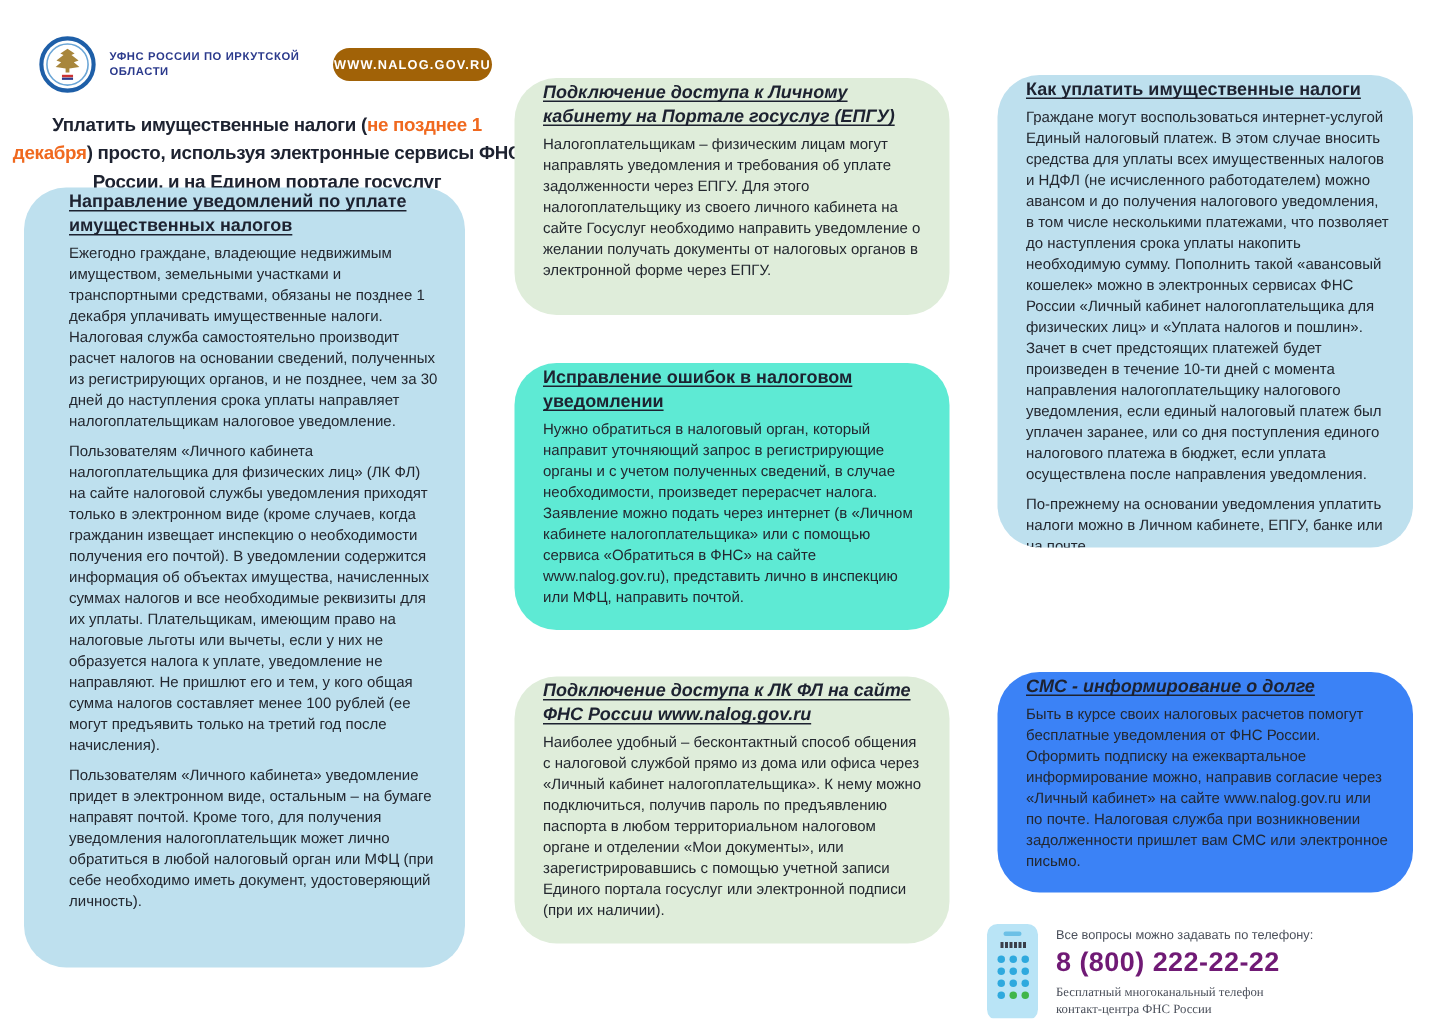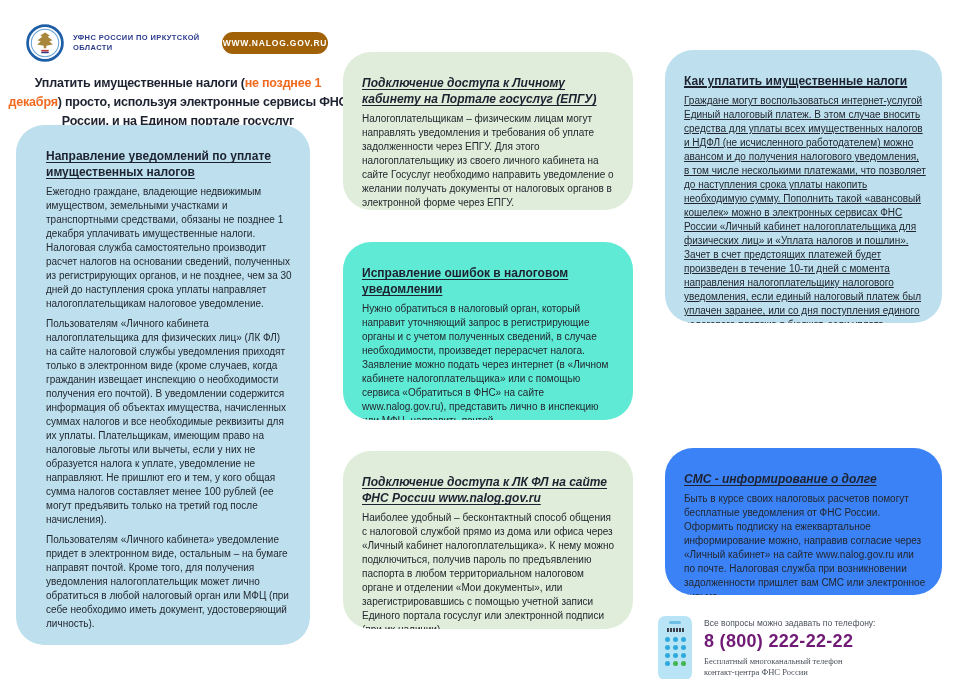--- a/index.html
+++ b/index.html
@@ -16,37 +16,37 @@
     background:#a16207;color:#ffffff;font-size:8.5px;font-weight:bold;letter-spacing:.8px;
     display:flex;align-items:center;justify-content:center;cursor:pointer;
   }
   .main-title{
     position:absolute;left:8px;top:74px;width:340px;margin:0;
     font-size:12.5px;line-height:1.5;font-weight:bold;text-align:center;
     color:#1d2230;letter-spacing:-.2px;
   }
   .main-title .hl{color:#f0691f;}
   
-  .card{position:absolute;border-radius:28px;box-sizing:border-box;overflow:hidden;padding:23px 16px 12px 19px;}
+  .card{position:absolute;border-radius:28px;box-sizing:border-box;overflow:hidden;padding:1px 16px 12px 19px;}
   .card.blue{background:#bee0ee;}
   .card.green{background:#dfedda;}
   .card.orange{background:#5eead4;}
   .card.pink{background:#3b82f6;}
   .card h2{
     margin:0 0 5px 0;font-size:12px;line-height:1.35;font-weight:bold;color:#1d2230;
     text-decoration:underline;text-underline-offset:2px;
   }
   .card h2.it{font-style:italic;}
   .card p{margin:0 0 6px 0;font-size:10px;line-height:1.4;color:#23272f;}
   .card p:last-child{margin-bottom:0;}
   #card-notifications{left:16px;top:125px;width:294px;height:520px;padding-left:30px;}
   #card-epgu{left:343px;top:52px;width:290px;height:158px;}
   #card-errors{left:343px;top:242px;width:290px;height:178px;}
   #card-lkfl{left:343px;top:451px;width:290px;height:178px;}
-  #card-howtopay{left:665px;top:50px;width:277px;height:273px;text-decoration:underline;}
+  #card-howtopay{left:665px;top:50px;width:277px;height:315px;}
   #card-sms{left:665px;top:448px;width:277px;height:147px;}
   
   .phone-block{position:absolute;left:658px;top:600px;width:284px;display:flex;gap:12px;margin-top:16px;}
   .phone-icon{
     width:34px;height:64px;border-radius:7px;background:#b9e4f6;flex:0 0 auto;
     display:flex;flex-direction:column;align-items:center;padding-top:5px;box-sizing:border-box;
   }
   .phone-speaker{width:12px;height:3px;border-radius:2px;background:#6cc0e6;margin-bottom:4px;}
   .phone-display{display:flex;gap:1px;margin-bottom:5px;}
   .phone-display i{display:block;width:2px;height:4px;background:#3a3f4a;}

